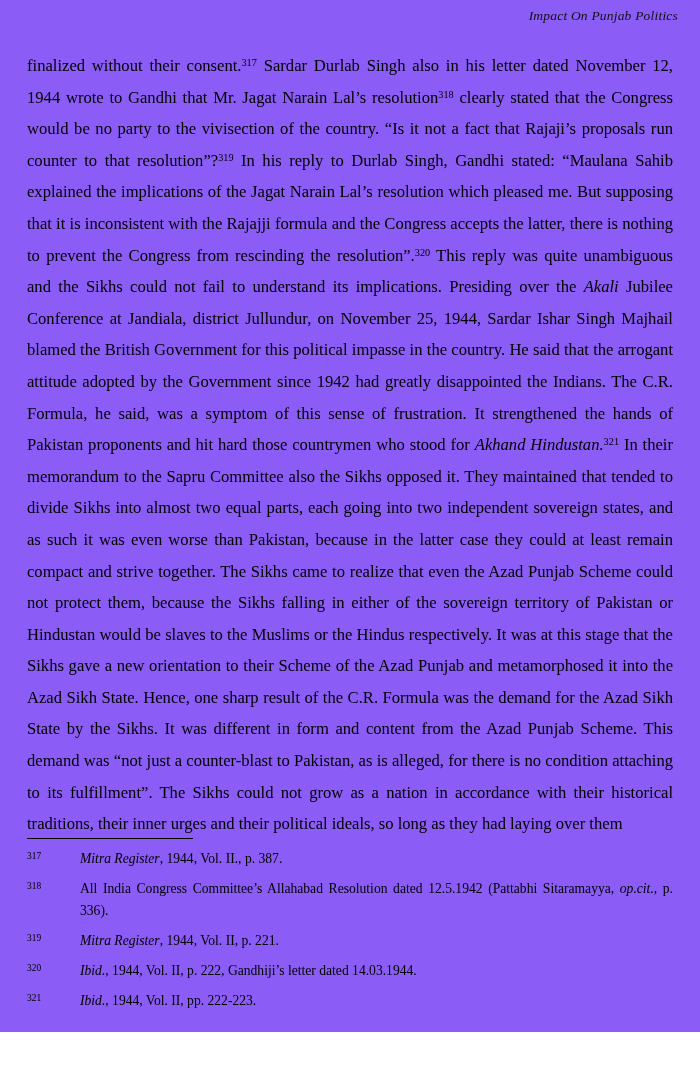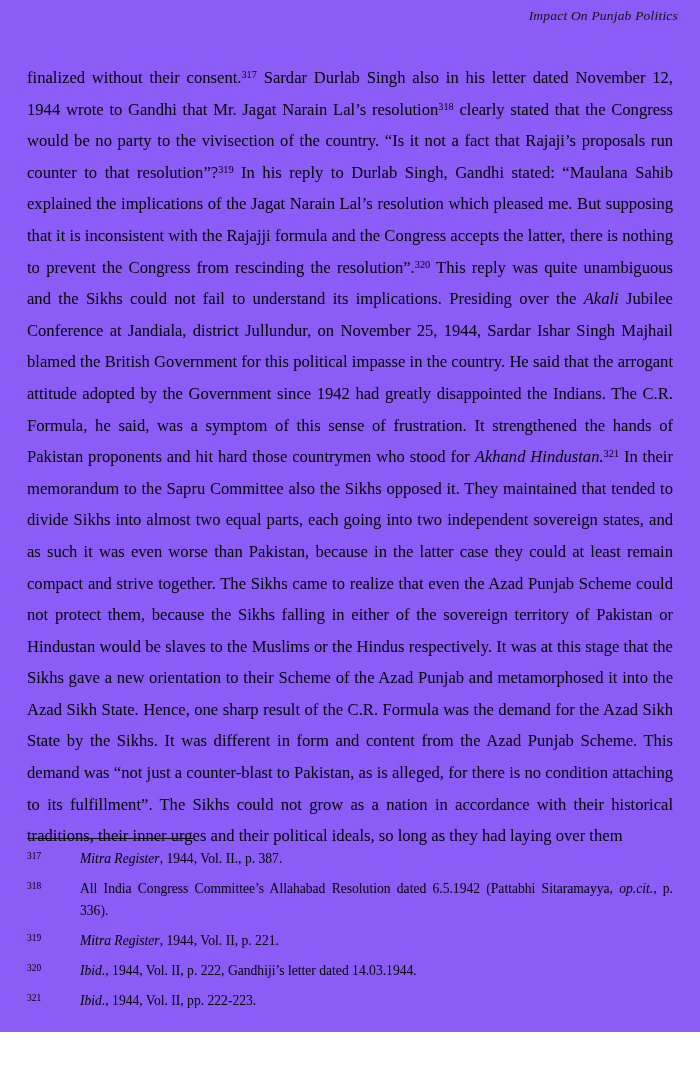--- a/index.html
+++ b/index.html
@@ -27,21 +27,21 @@
     font-style: italic;
     font-size: 13.5px;
     letter-spacing: 0.2px;
     color: #111;
   }
 
   
   .body-block {
     position: absolute;
     left: 27px;
-    top: 62px;
+    top: 50px;
     width: 646px;
     font-size: 16.6px;
     line-height: 31.6px;
     text-align: justify;
     text-justify: inter-word;
   }
   .body-block p {
     margin: 0;
     text-align: justify;
     text-indent: 0;
@@ -110,21 +110,21 @@
 
   <div class="footnote-area">
     <div class="footnote-rule"></div>
     <div id="footnote-list">
         <div class="footnote">
           <span class="fn-num">317</span>
           <span class="fn-text"><span class="it">Mitra Register</span><span>, 1944, Vol. II., p. 387.</span></span>
         </div>
         <div class="footnote">
           <span class="fn-num">318</span>
-          <span class="fn-text"><span>All India Congress Committee’s Allahabad Resolution dated 6.5.1942 (Pattabhi Sitaramayya, </span><span class="it">op.cit.</span><span>, p. 336).</span></span>
+          <span class="fn-text"><span>All India Congress Committee’s Allahabad Resolution dated 12.5.1942 (Pattabhi Sitaramayya, </span><span class="it">op.cit.</span><span>, p. 336).</span></span>
         </div>
         <div class="footnote">
           <span class="fn-num">319</span>
           <span class="fn-text"><span class="it">Mitra Register</span><span>, 1944, Vol. II, p. 221.</span></span>
         </div>
         <div class="footnote">
           <span class="fn-num">320</span>
           <span class="fn-text"><span class="it">Ibid.</span><span>, 1944, Vol. II, p. 222, Gandhiji’s letter dated 14.03.1944.</span></span>
         </div>
         <div class="footnote">

